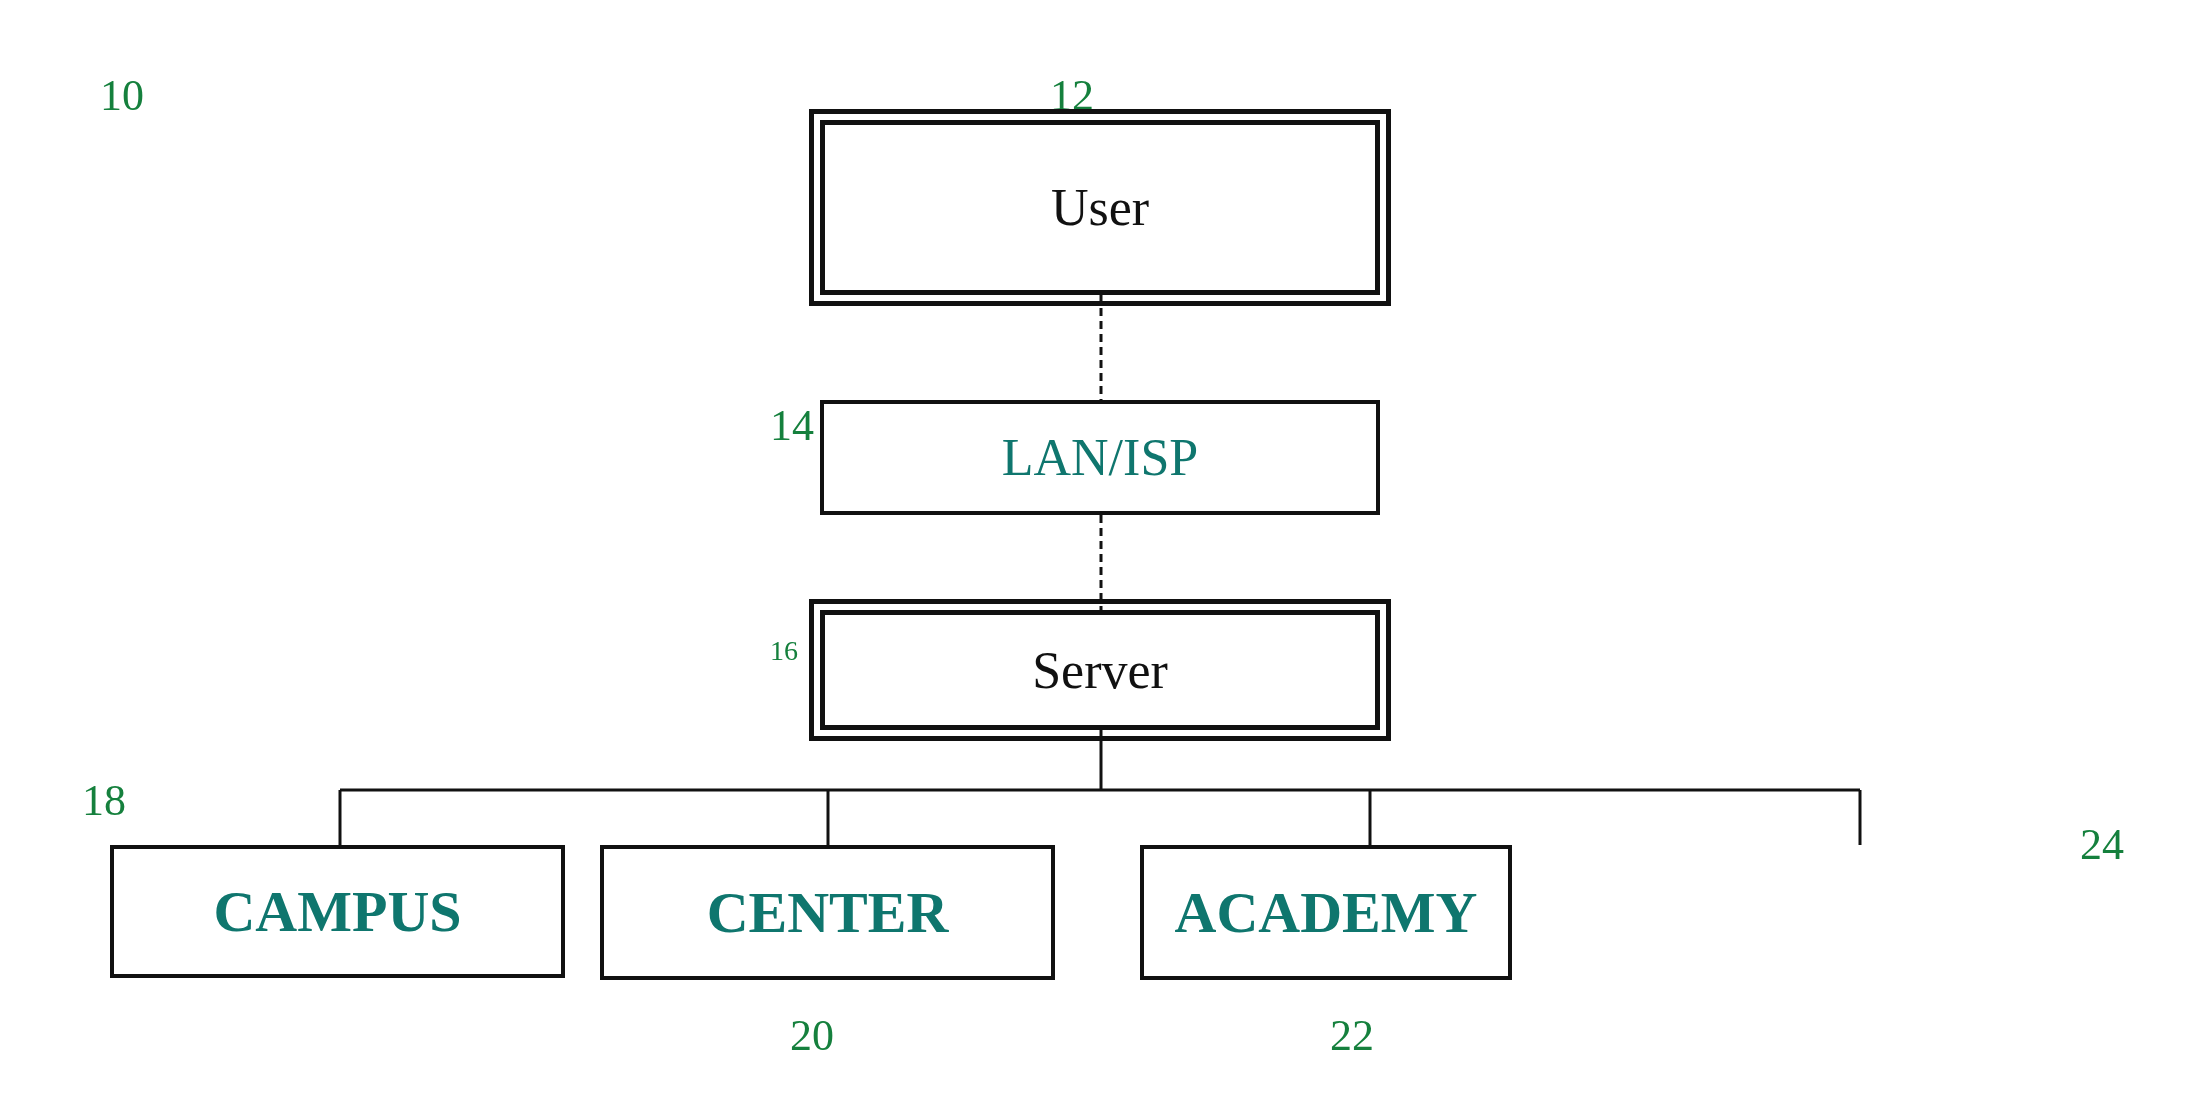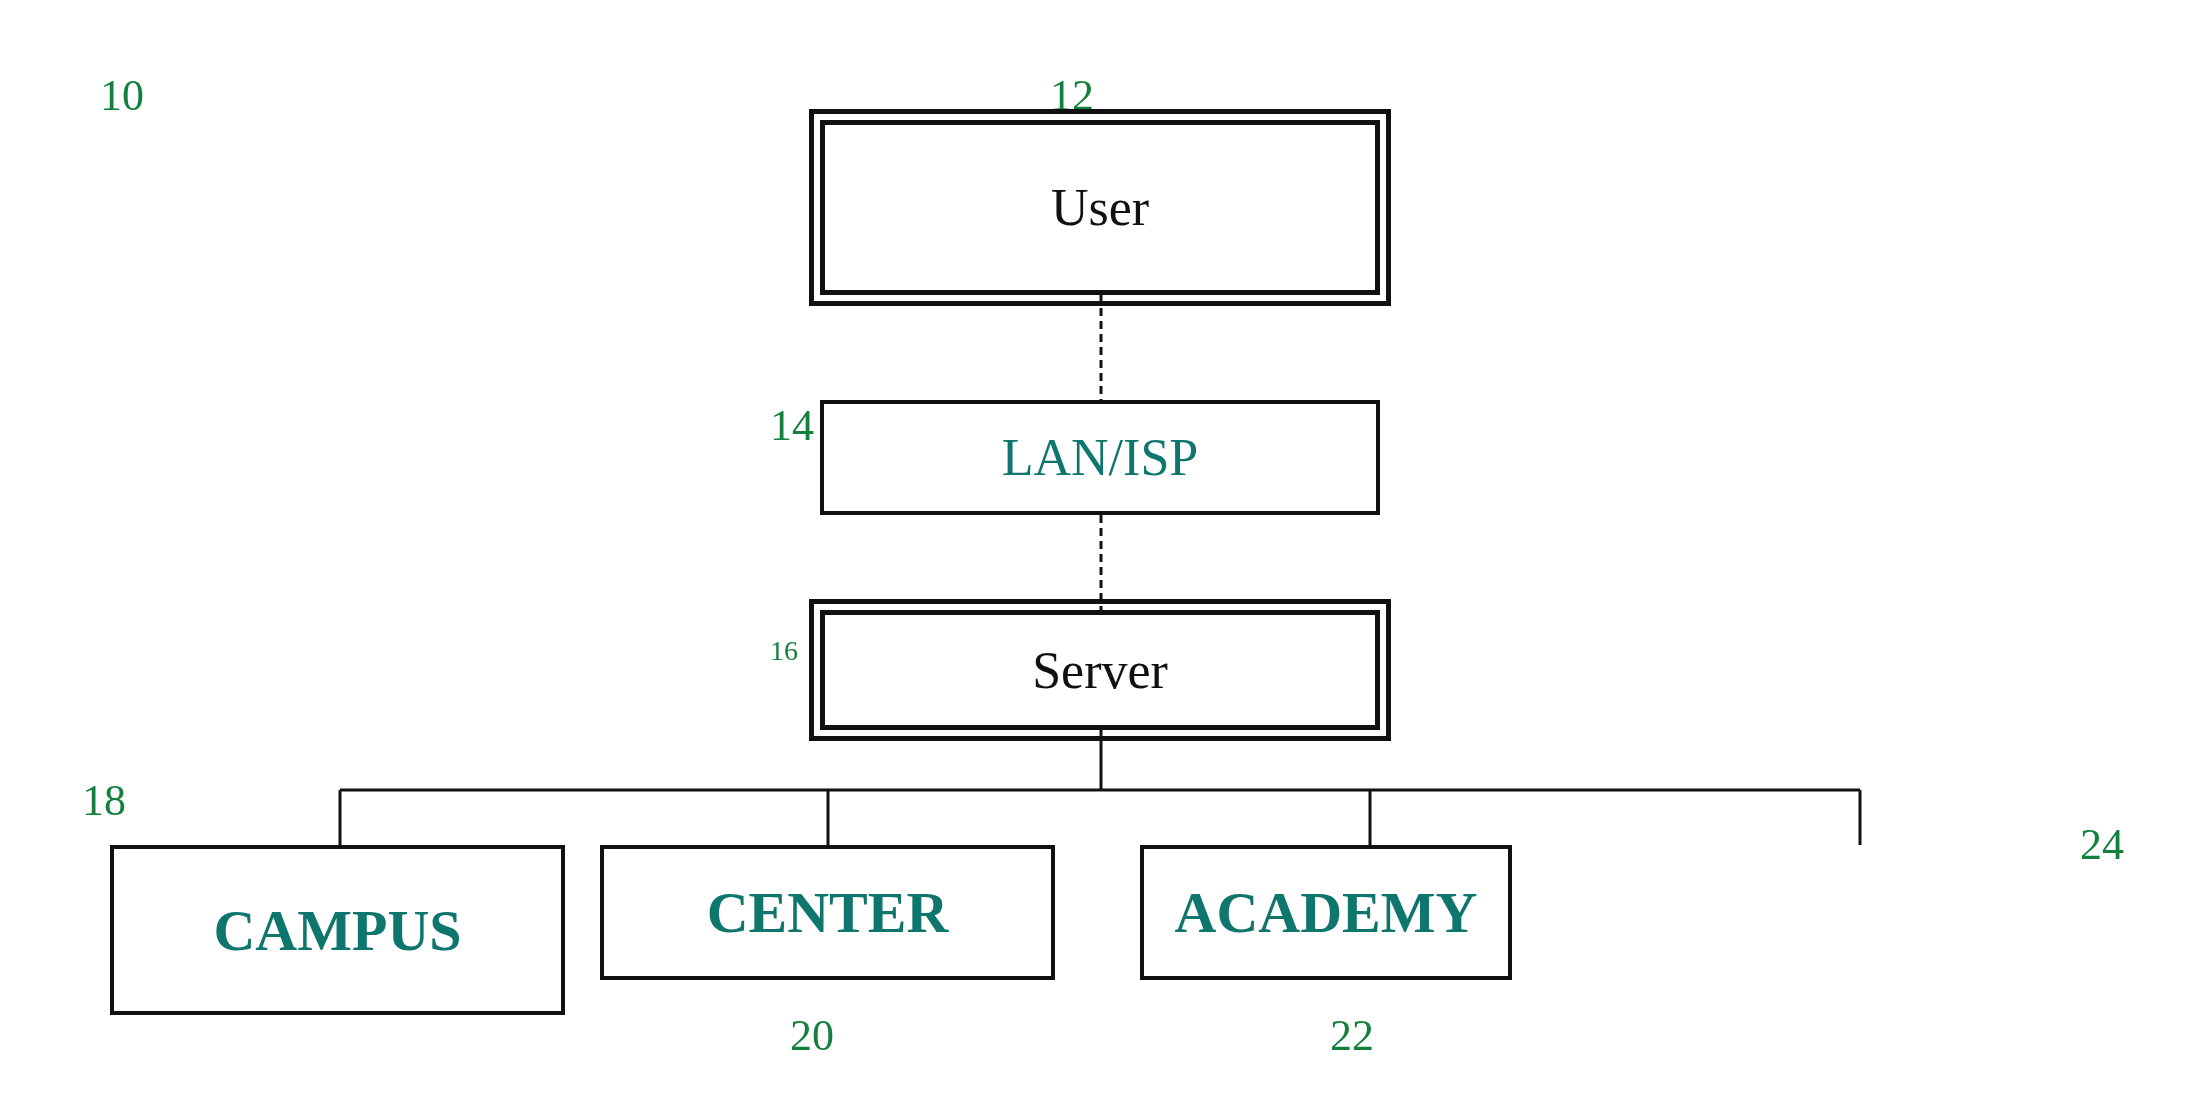--- a/index.html
+++ b/index.html
@@ -107,21 +107,21 @@
   <div class="label" style="left: 770px; top: 595px; font-size: 28px; margin-top: 40px;">16</div>
 
   <div class="box-double" style="left: 820px; top: 610px; width: 560px; height: 120px;">
     <span>Server</span>
   </div>
 
   <div class="label" style="left: 82px; top: 775px; font-size: 44px;">18</div>
 
   <div class="label" style="left: 2080px; top: 775px; font-size: 44px; margin-top: 44px;">24</div>
 
-  <div class="box-single" style="left: 110px; top: 845px; width: 455px; height: 170px;">
+  <div class="box-single" style="left: 110px; top: 845px; width: 455px; height: 133px;">
     <span style="font-size: 58px; font-weight: bold;">CAMPUS</span>
   </div>
 
   <div class="label" style="left: 790px; top: 1010px; font-size: 44px;">20</div>
 
   <div class="box-single" style="left: 600px; top: 845px; width: 455px; height: 135px;">
     <span style="font-size: 58px; font-weight: bold;">CENTER</span>
   </div>
 
   <div class="label" style="left: 1330px; top: 1010px; font-size: 44px;">22</div>

